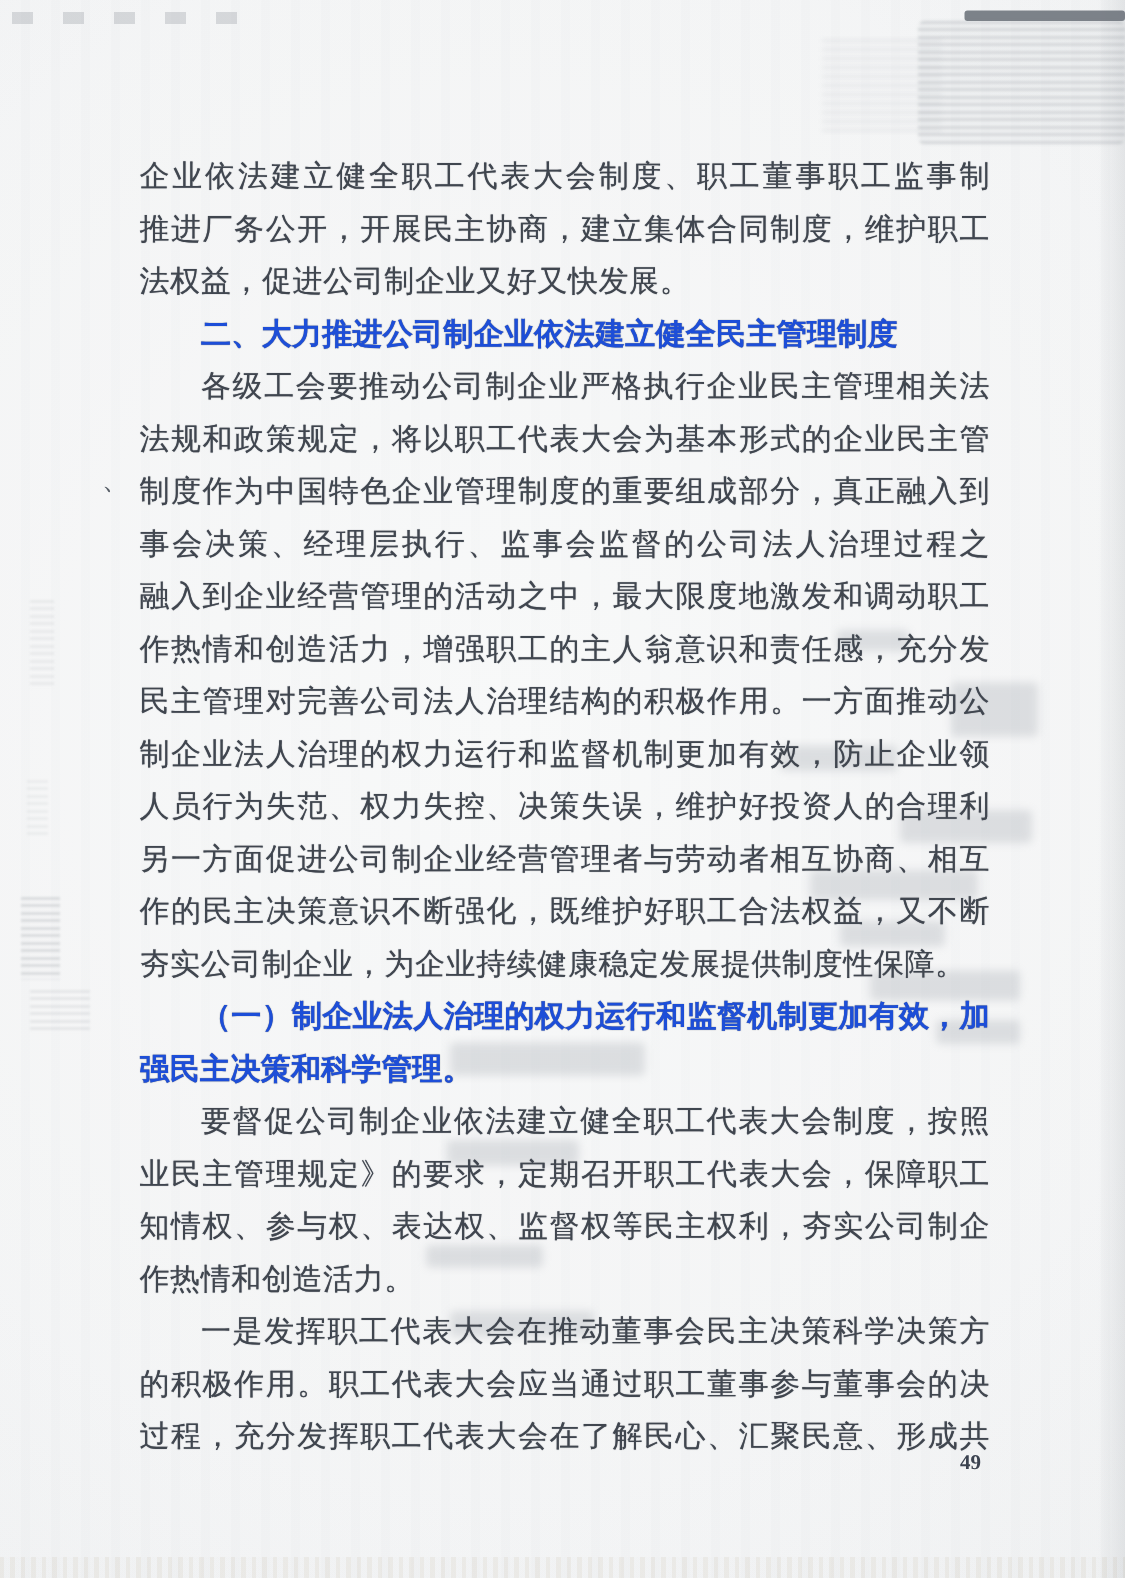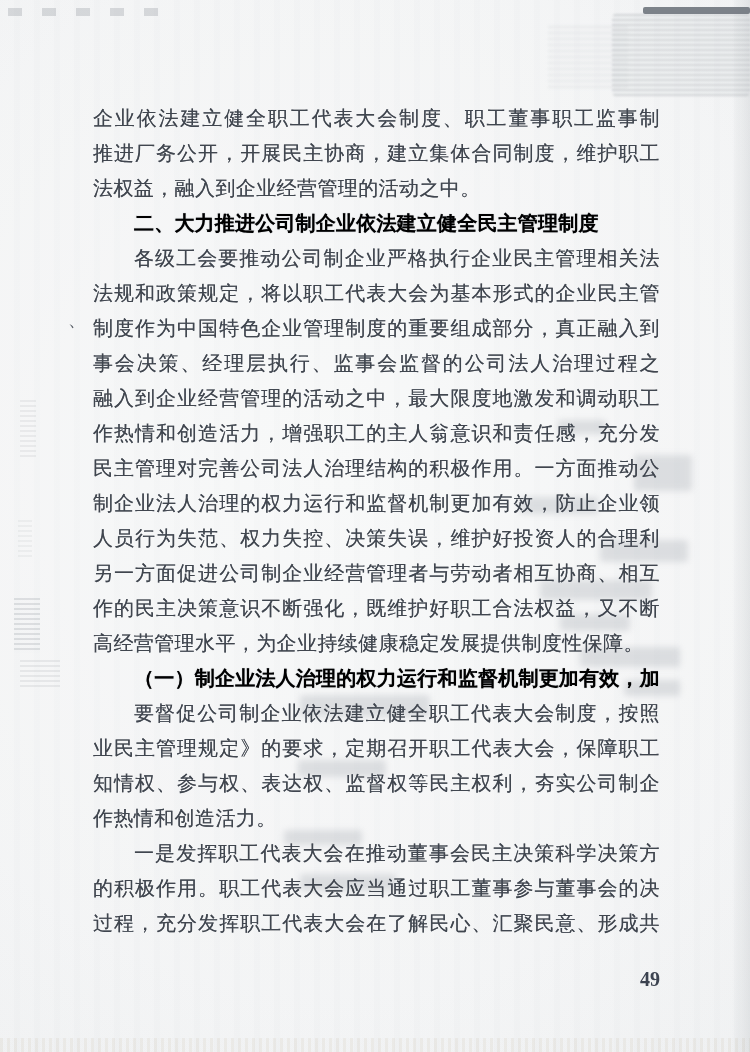--- a/index.html
+++ b/index.html
@@ -29,27 +29,27 @@
     color:#40464f;
   }
   .line{
     height:35px;line-height:35px;font-size:20px;letter-spacing:.4px;
     overflow:hidden;white-space:nowrap;
     text-shadow:0 0 .6px rgba(64,70,80,.75);
   }
   .just{white-space:normal;text-align:justify;text-align-last:justify;}
   .indent{text-indent:41px;}
   .hd{
-    font-family:"Liberation Sans", sans-serif;font-weight:700;color:#000000;
+    font-family:"Liberation Sans", sans-serif;font-weight:700;color:#1d4ed8;
     letter-spacing:.2px;text-shadow:0 0 .7px rgba(51,58,66,.8);
   }
   .pagenum{
     position:absolute;left:640px;top:968px;width:36px;
     font-family:"Liberation Serif", serif;font-weight:700;
-    font-size:20px;color:#3c4350;text-align:left;
+    font-size:14px;color:#3c4350;text-align:left;
   }
   
   .art{position:absolute;pointer-events:none;}
   .tl-mark{
     left:8px;top:8px;width:150px;height:8px;
     background:repeating-linear-gradient(90deg, rgba(110,116,126,.45) 0 14px, rgba(110,116,126,0) 14px 34px);
     opacity:.5;filter:blur(.4px);
   }
   .tr-bar{
     left:643px;top:7px;width:107px;height:7px;
@@ -106,38 +106,39 @@
 <div class="art smudge" style="left:624px;top:680px;width:56px;height:16px;"></div>
 <div class="art smudge" style="left:300px;top:695px;width:130px;height:22px;"></div>
 <div class="art smudge" style="left:298px;top:760px;width:88px;height:17px;"></div>
 <div class="art smudge" style="left:284px;top:830px;width:78px;height:15px;"></div>
 <div class="art smudge" style="left:300px;top:874px;width:96px;height:17px;"></div>
 
 <div class="textblock">
 
   <div class="line just">企业依法建立健全职工代表大会制度、职工董事职工监事制度，</div>
   <div class="line just">推进厂务公开，开展民主协商，建立集体合同制度，维护职工合</div>
-  <div class="line">法权益，融入到企业经营管理的活动之中。</div>
+  <div class="line">法权益，促进公司制企业又好又快发展。</div>
 
   <div class="line hd indent">二、大力推进公司制企业依法建立健全民主管理制度</div>
 
   <div class="line just indent">各级工会要推动公司制企业严格执行企业民主管理相关法律</div>
   <div class="line just">法规和政策规定，将以职工代表大会为基本形式的企业民主管理</div>
   <div class="line just">制度作为中国特色企业管理制度的重要组成部分，真正融入到董</div>
   <div class="line just">事会决策、经理层执行、监事会监督的公司法人治理过程之中，</div>
   <div class="line just">融入到企业经营管理的活动之中，最大限度地激发和调动职工工</div>
   <div class="line just">作热情和创造活力，增强职工的主人翁意识和责任感，充分发挥</div>
   <div class="line just">民主管理对完善公司法人治理结构的积极作用。一方面推动公司</div>
   <div class="line just">制企业法人治理的权力运行和监督机制更加有效，防止企业领导</div>
   <div class="line just">人员行为失范、权力失控、决策失误，维护好投资人的合理利益；</div>
   <div class="line just">另一方面促进公司制企业经营管理者与劳动者相互协商、相互合</div>
   <div class="line just">作的民主决策意识不断强化，既维护好职工合法权益，又不断提</div>
-  <div class="line">高经营管理水平，为企业持续健康稳定发展提供制度性保障。</div>
+  <div class="line">夯实公司制企业，为企业持续健康稳定发展提供制度性保障。</div>
 
   <div class="line hd just indent">（一）制企业法人治理的权力运行和监督机制更加有效，加</div>
+  <div class="line hd">强民主决策和科学管理。</div>
 
   <div class="line just indent">要督促公司制企业依法建立健全职工代表大会制度，按照《企</div>
   <div class="line just">业民主管理规定》的要求，定期召开职工代表大会，保障职工的</div>
   <div class="line just">知情权、参与权、表达权、监督权等民主权利，夯实公司制企业</div>
   <div class="line">作热情和创造活力。</div>
 
   <div class="line just indent">一是发挥职工代表大会在推动董事会民主决策科学决策方面</div>
   <div class="line just">的积极作用。职工代表大会应当通过职工董事参与董事会的决策</div>
   <div class="line just">过程，充分发挥职工代表大会在了解民心、汇聚民意、形成共识</div>
 </div>

